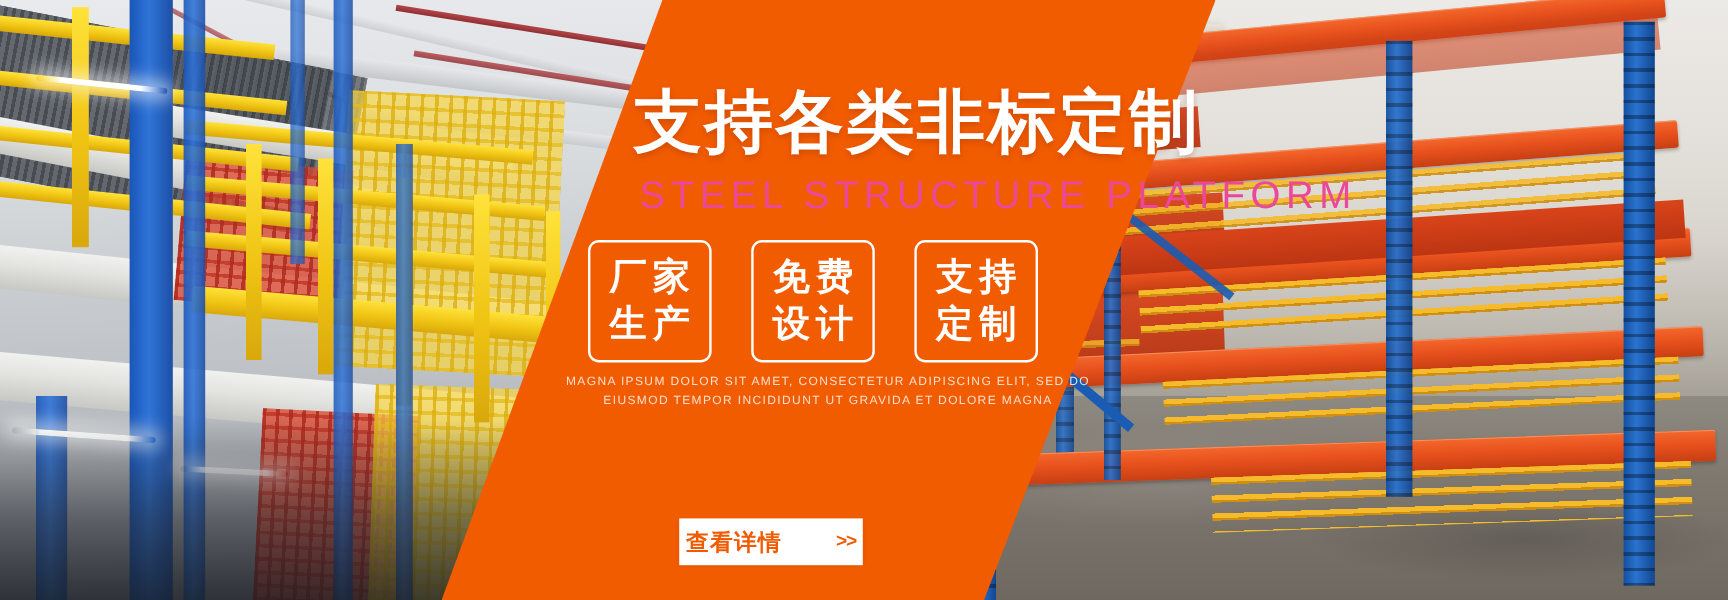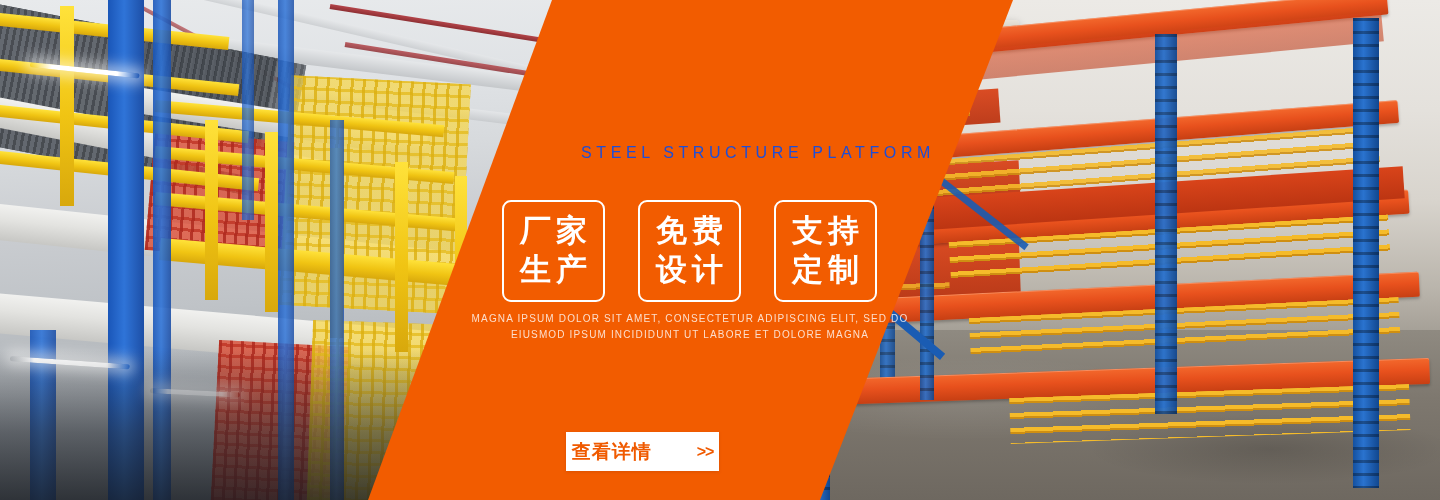--- a/index.html
+++ b/index.html
@@ -190,31 +190,30 @@
     line-height: 1.08;
     letter-spacing: 2px;
     white-space: nowrap;
     text-shadow: 0 2px 5px rgba(120,36,0,.28);
   }
 
   #subtitle {
     position: absolute;
     left: 533px;
     top: 144px;
-    font-size: 16px;
+    font-size: 32px;
     font-weight: normal;
     letter-spacing: 4.6px;
     white-space: nowrap;
-    color: #1d4ed8;
-    margin-left: 48px;
+    color: #ec4899;
   }
 
   #badges {
     position: absolute;
-    left: 502px;
+    left: 490px;
     top: 200px;
     display: flex;
     gap: 33px;
   }
   .badge {
     width: 103px;
     height: 102px;
     box-sizing: border-box;
     border: 2px solid #ffffff;
     border-radius: 9px;
@@ -372,41 +371,42 @@
     <div class="upright" style="left:395px; top:34px; width:22px; height:380px; opacity:.95;"></div>
     <div class="upright" style="left:593px; top:18px; width:26px; height:470px;"></div>
     <div class="brace" style="left:60px; top:250px; width:160px; height:8px; transform:rotate(40deg);"></div>
     <div class="brace" style="left:172px; top:170px; width:120px; height:7px; transform:rotate(38deg); opacity:.9;"></div>
   </div>
 
   <div id="orange-panel"></div>
 
   <div id="content">
 
+    <div id="headline">支持各类非标定制</div>
 
     <div id="subtitle">STEEL STRUCTURE PLATFORM</div>
 
     <div id="badges">
       <div class="badge">
         <span class="badge-line">厂家</span>
         <span class="badge-line">生产</span>
       </div>
       <div class="badge">
         <span class="badge-line">免费</span>
         <span class="badge-line">设计</span>
       </div>
       <div class="badge">
         <span class="badge-line">支持</span>
         <span class="badge-line">定制</span>
       </div>
     </div>
 
     <div id="lorem">
       <div>MAGNA IPSUM DOLOR SIT AMET, CONSECTETUR ADIPISCING ELIT, SED DO</div>
-      <div>EIUSMOD IPSUM INCIDIDUNT UT LABORE ET DOLORE MAGNA</div>
+      <div>EIUSMOD TEMPOR INCIDIDUNT UT GRAVIDA ET DOLORE MAGNA</div>
     </div>
 
     <div id="cta">
       <span id="cta-label">查看详情</span>
       <span id="cta-arrows">&gt;&gt;</span>
     </div>
 
   </div>
 </div>
 

